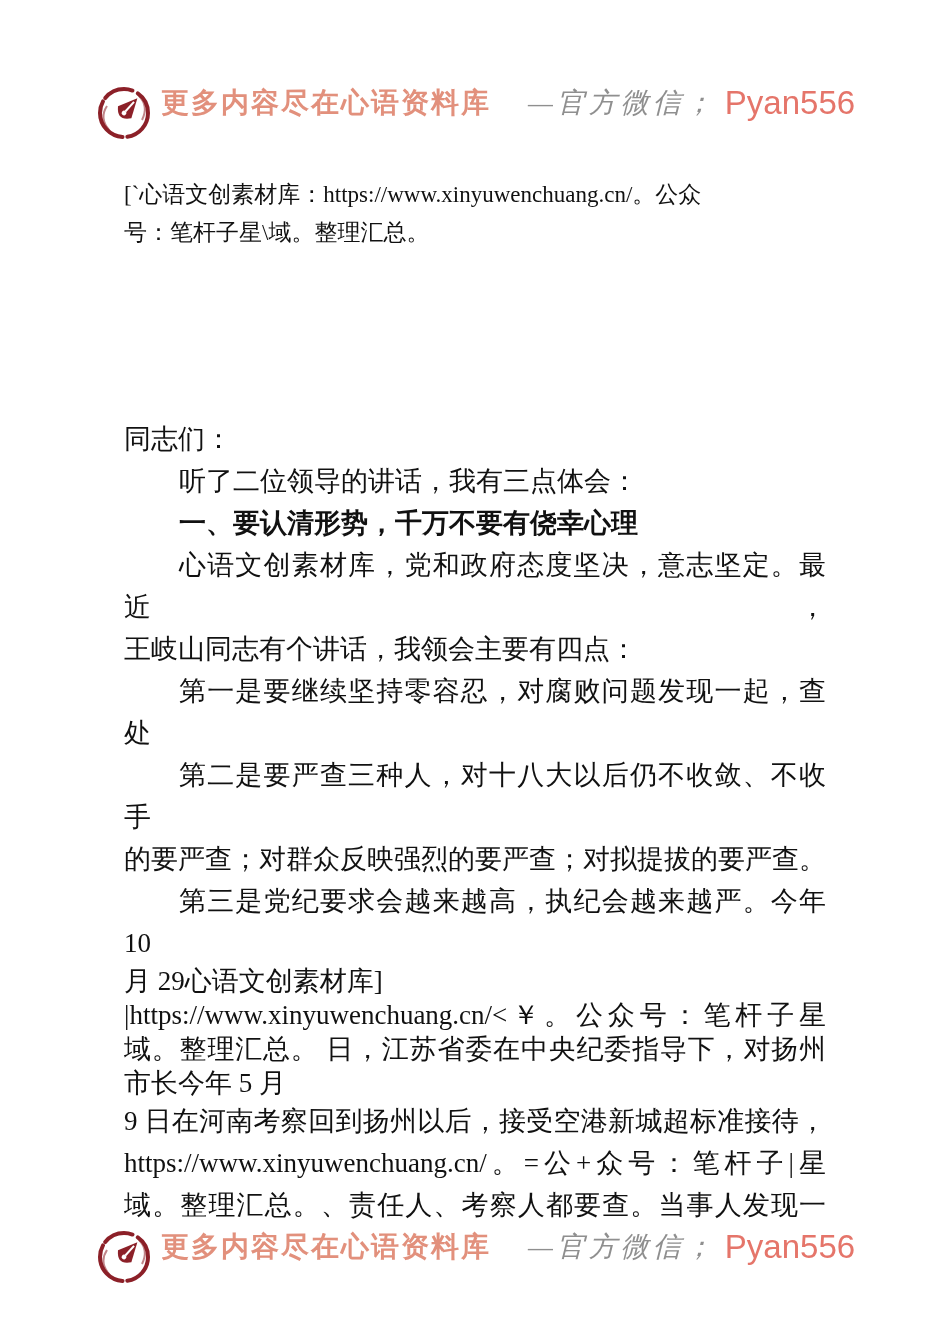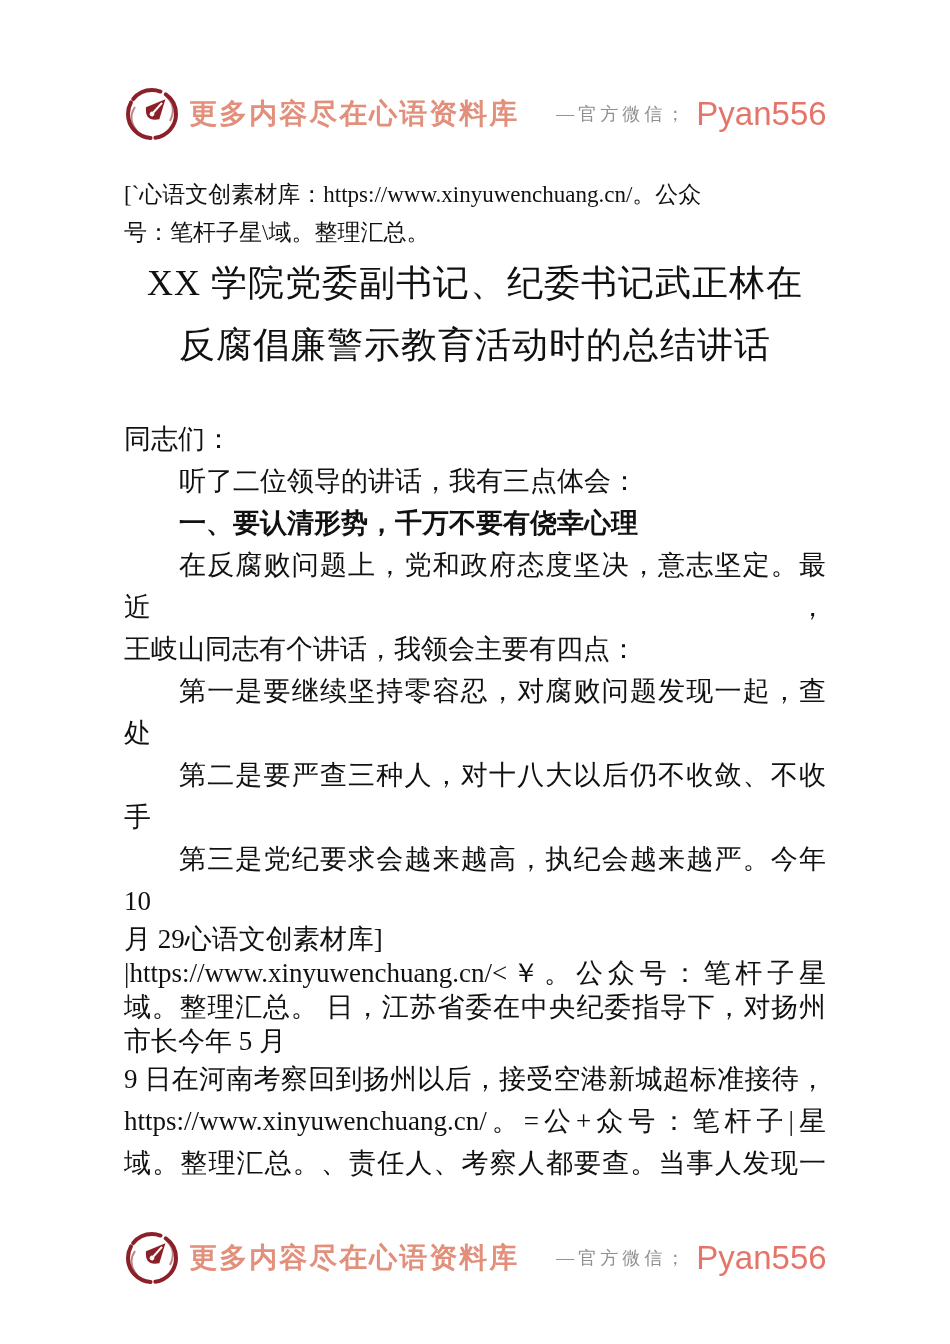--- a/index.html
+++ b/index.html
@@ -14,32 +14,32 @@
     position:relative;
     width:950px;height:1344px;
     background:#ffffff;
     overflow:hidden;
     font-family:"Liberation Serif","DejaVu Serif",serif;
     color:var(--ink);
   }
   
   .wm{
     position:absolute;left:0;right:0;
-    display:flex;align-items:center;justify-content:center;
+    display:flex;align-items:flex-start;justify-content:center;
     gap:8px;height:60px;
   }
   .wm-header{top:84px;}
   .wm-footer{top:1228px;}
   .wm .logo{flex:0 0 auto;}
   .wm-brand{
     font-size:28px;font-weight:700;letter-spacing:2px;
     color:var(--brand-color);
   }
   .wm-label{
-    font-size:18px;letter-spacing:4px;
+    font-size:28px;font-style:italic;letter-spacing:4px;
     color:var(--wechat-label-color);
     margin-left:29px;
   }
   .wm-id{
     font-family:"Liberation Sans","DejaVu Sans",sans-serif;
     font-size:33px;color:var(--wechat-id-color);
   }
   
   .top-note{
     position:absolute;top:176px;left:124px;width:702px;
@@ -86,33 +86,30 @@
     <span class="wm-brand">更多内容尽在心语资料库</span>
     <span class="wm-label">—官方微信；</span>
     <span class="wm-id">Pyan556</span>
   </div>
 
   <div class="top-note">
       <div class="line">[`心语文创素材库：https://www.xinyuwenchuang.cn/。公众</div>
       <div class="line">号：笔杆子星\域。整理汇总。</div>
     </div>
 
-  <div class="title">
-    <div class="title-line">XX 学院党委副书记、纪委书记武正林在</div>
-    <div class="title-line">反腐倡廉警示教育活动时的总结讲话</div>
-  </div>
 
   <div class="doc-body">
       <div class="line">同志们：</div>
       <div class="line indent">听了二位领导的讲话，我有三点体会：</div>
       <div class="line indent heading">一、要认清形势，千万不要有侥幸心理</div>
-      <div class="line indent justify">在反腐败问题上，党和政府态度坚决，意志坚定。最近，</div>
+      <div class="line indent justify">心语文创素材库，党和政府态度坚决，意志坚定。最近，</div>
       <div class="line">王岐山同志有个讲话，我领会主要有四点：</div>
       <div class="line indent justify">第一是要继续坚持零容忍，对腐败问题发现一起，查处</div>
       <div class="line indent justify">第二是要严查三种人，对十八大以后仍不收敛、不收手</div>
+      <div class="line justify">的要严查；对群众反映强烈的要严查；对拟提拔的要严查。</div>
       <div class="line indent justify">第三是党纪要求会越来越高，执纪会越来越严。今年 10</div>
       <div class="line tight right">月 29心语文创素材库]</div>
       <div class="line tight justify">|https://www.xinyuwenchuang.cn/&lt;￥。公众号：笔杆子星</div>
       <div class="line tight justify">域。整理汇总。 日，江苏省委在中央纪委指导下，对扬州</div>
       <div class="line tight right">市长今年 5 月</div>
       <div class="line justify">9 日在河南考察回到扬州以后，接受空港新城超标准接待，</div>
       <div class="line justify">https://www.xinyuwenchuang.cn/。=公+众号：笔杆子|星</div>
       <div class="line justify">域。整理汇总。、责任人、考察人都要查。当事人发现一</div>
     </div>
 

